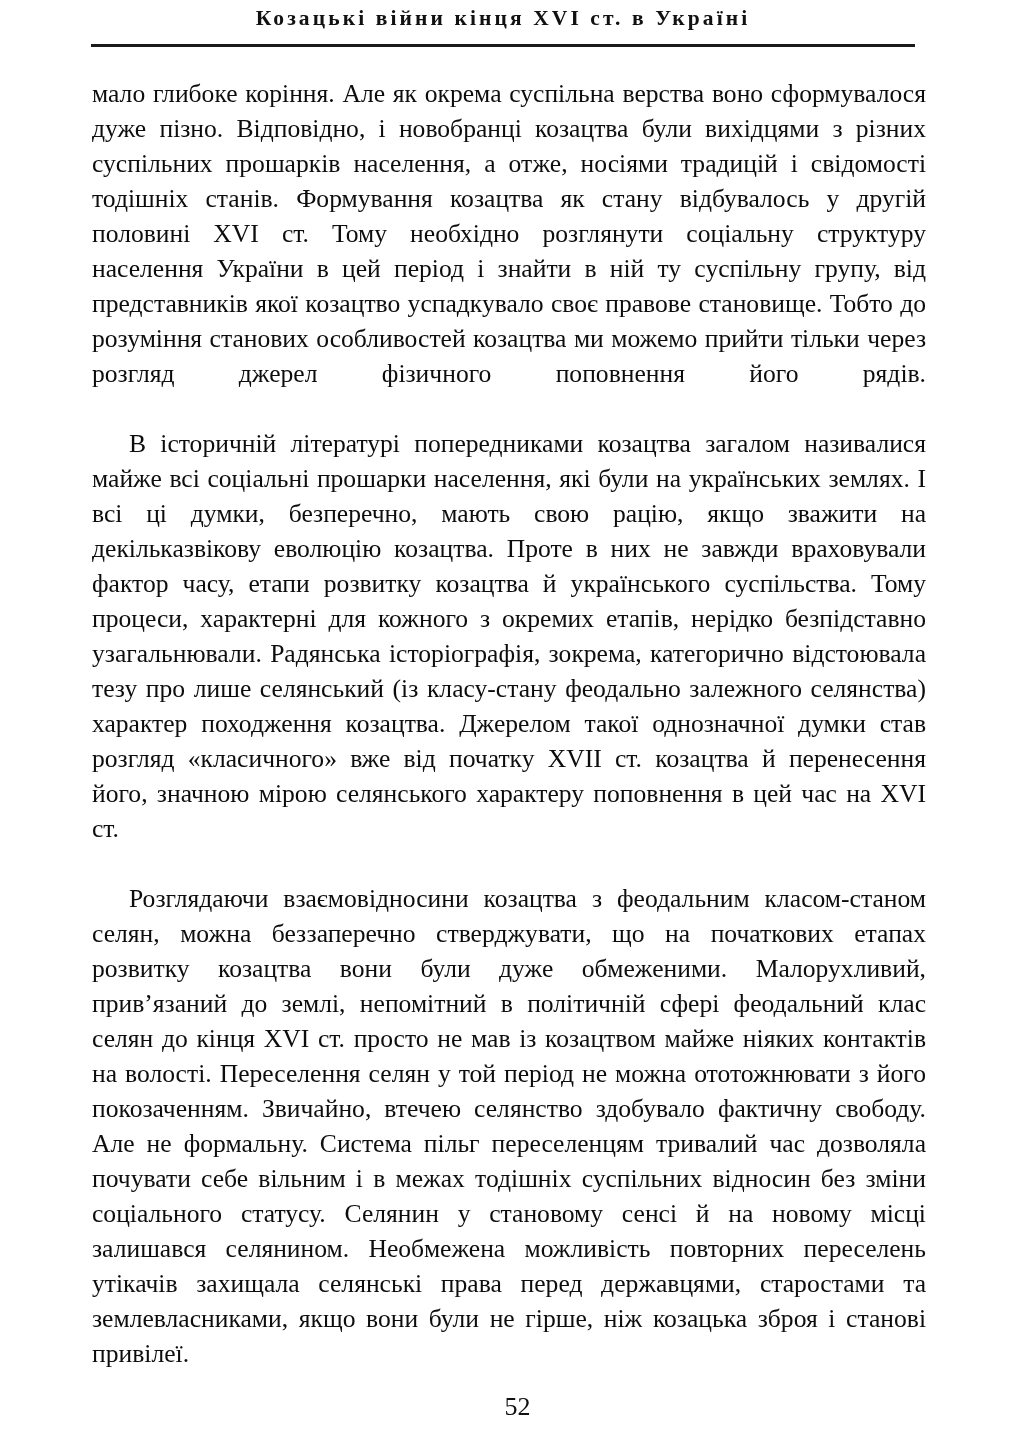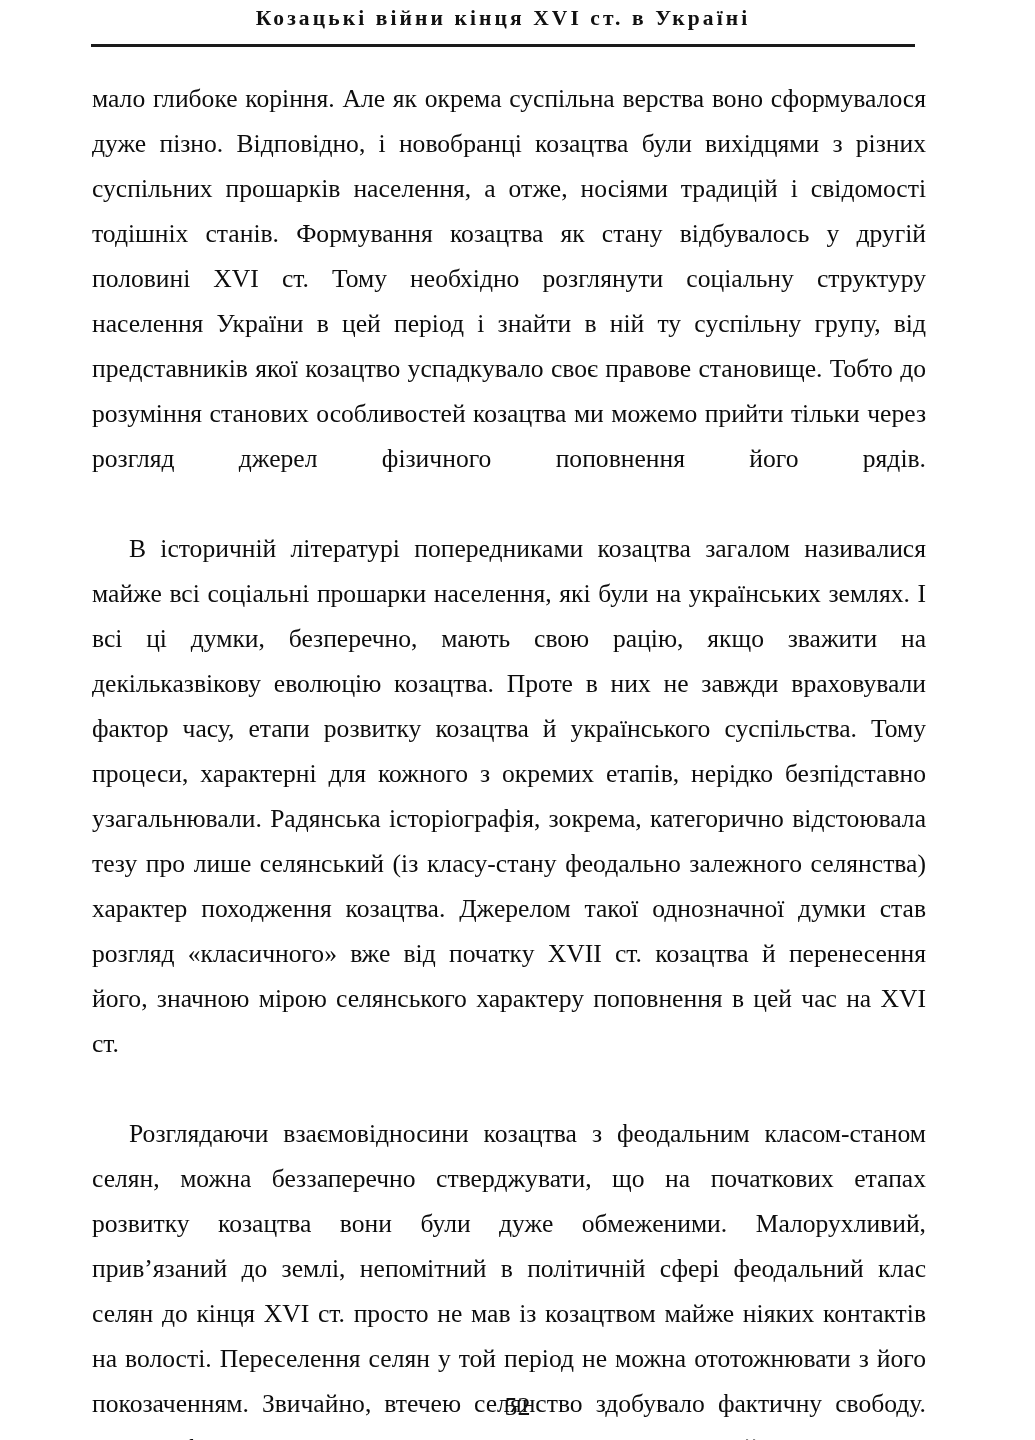--- a/index.html
+++ b/index.html
@@ -51,21 +51,21 @@
     left: 92px;
     top: 76px;
     width: 834px;
   }
 
   .para {
     margin: 0;
     text-align: justify;
     text-justify: inter-word;
     font-size: 25.6px;
-    line-height: 45px;
+    line-height: 35px;
     text-indent: 37px;
     hyphens: none;
     -webkit-hyphens: none;
     word-spacing: 0.2px;
   }
 
   .para.first {
     text-indent: 0;
   }
 

